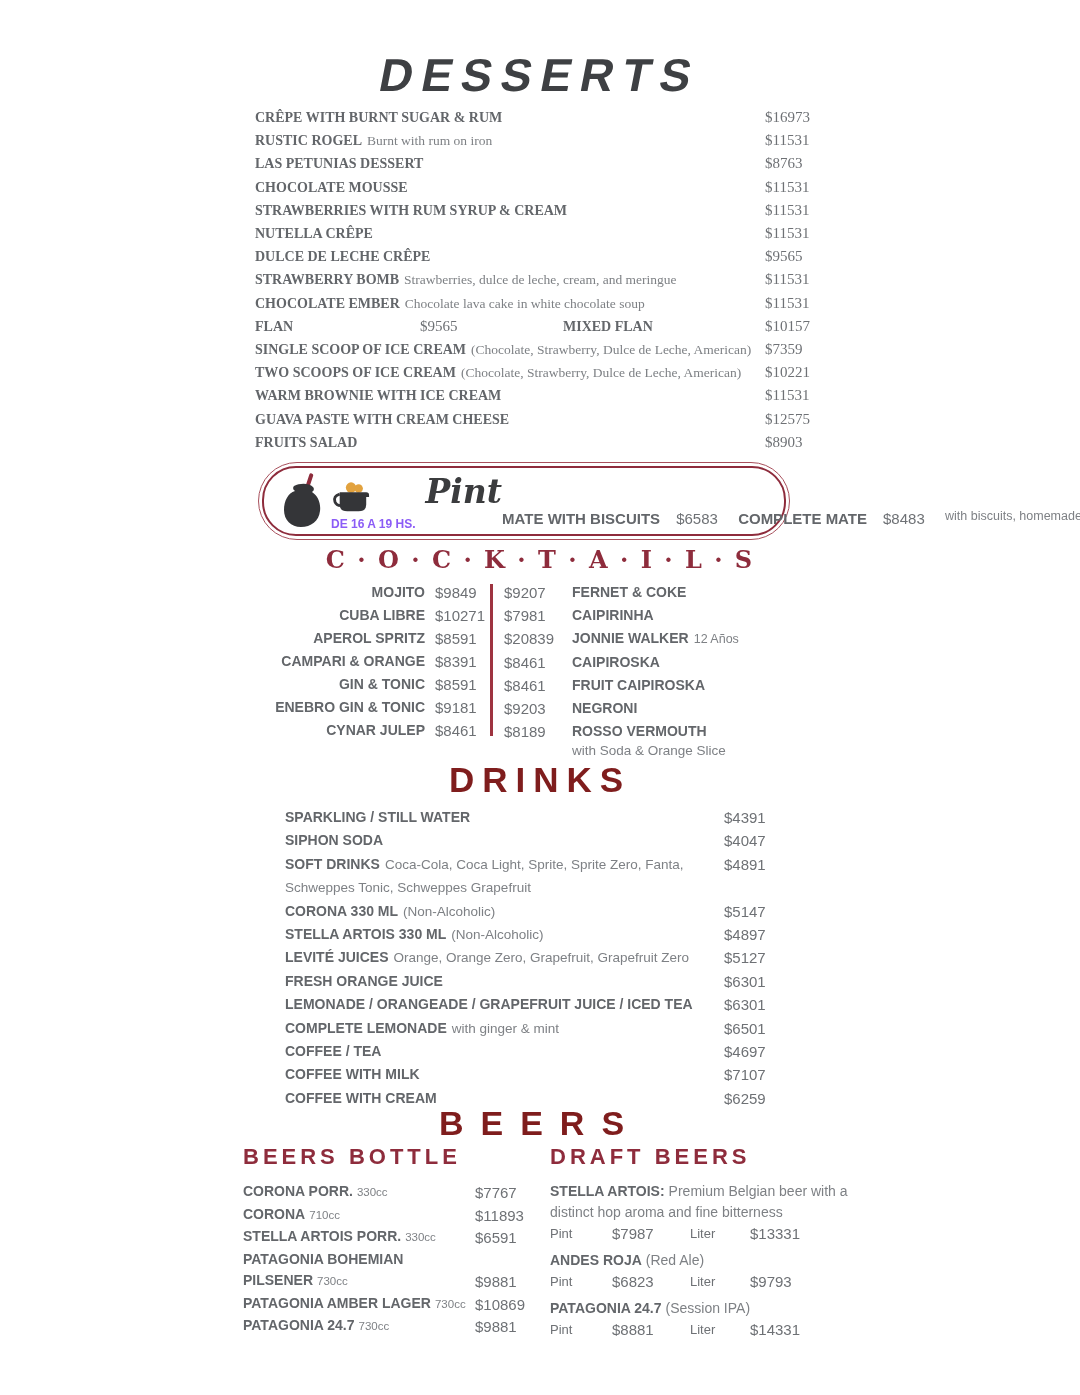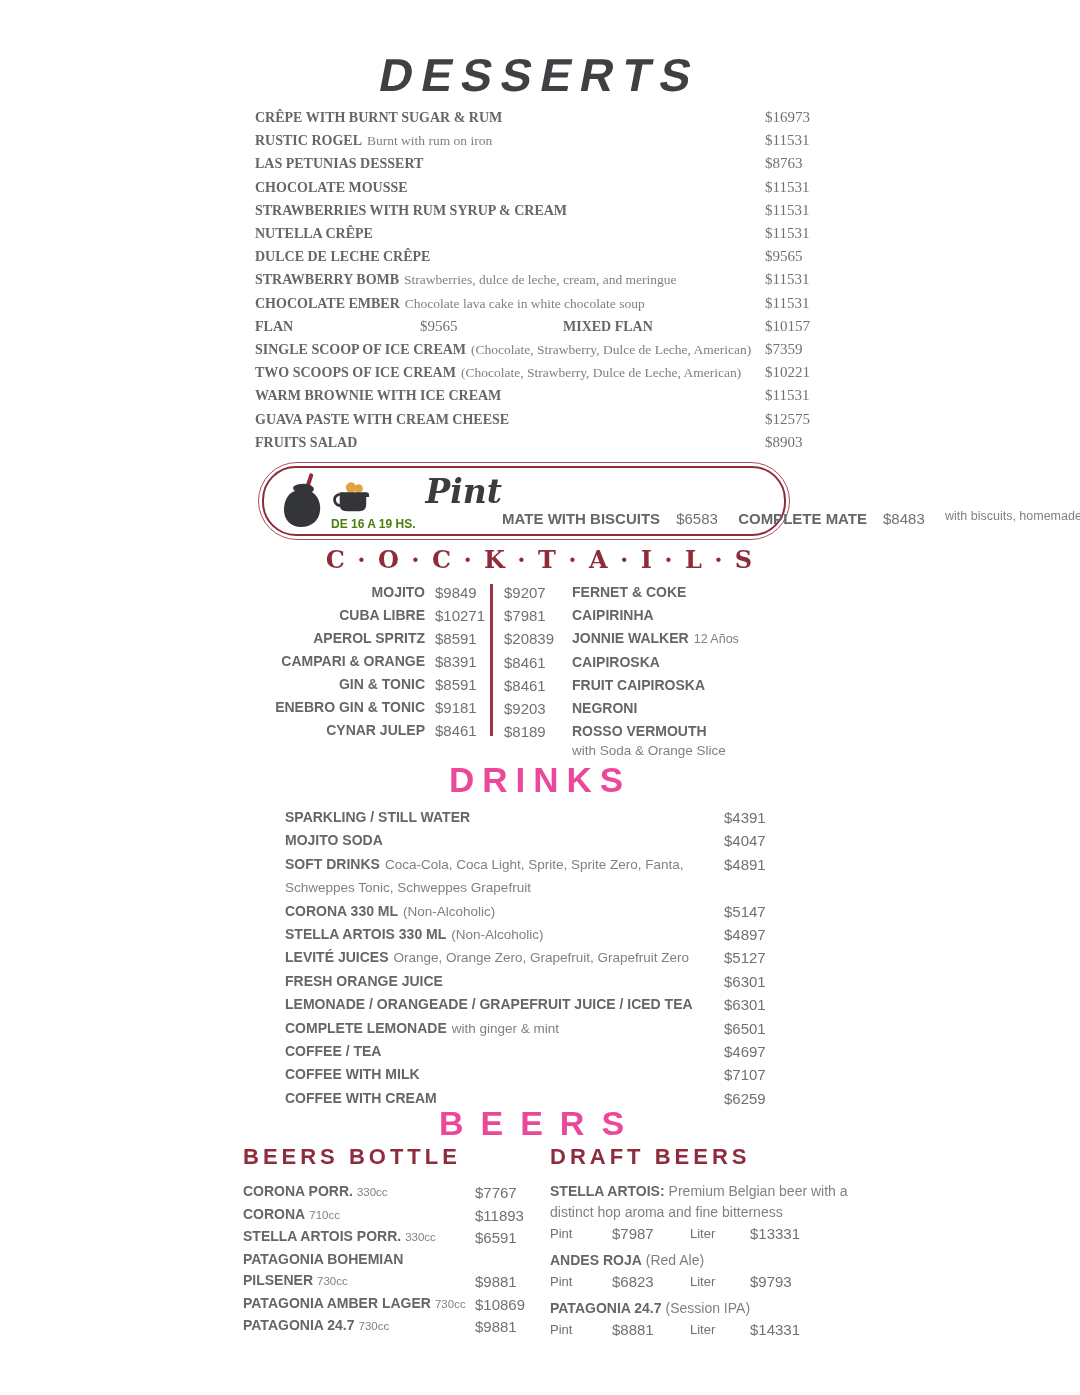--- a/index.html
+++ b/index.html
@@ -4,21 +4,21 @@
 <style>
   html,body{margin:0;padding:0;background:#ffffff;}
   .page{position:relative;width:1080px;height:1395px;background:#ffffff;overflow:hidden;
         font-family:"Liberation Sans",sans-serif;}
 
   
   .desserts-title{position:absolute;top:48px;left:0;width:100%;text-align:center;
     font-size:46px;font-weight:bold;color:#3e4043;letter-spacing:9px;
     transform:skewX(-11deg);}
   .big-head{position:absolute;left:0;width:100%;text-align:center;font-weight:bold;
-    color:#ec4899;}
+    color:#7f1d1d;}
   .drinks-title{top:760px;font-size:35px;letter-spacing:8px;}
   .beers-title{top:1104px;font-size:34px;letter-spacing:17px;}
   .cock-title{position:absolute;top:545px;left:0;width:100%;text-align:center;
     font-family:"DejaVu Serif",serif;font-weight:bold;font-size:24px;color:#8e2c3c;
     letter-spacing:2px;}
   .col-head{font-size:22px;font-weight:bold;color:#8e2c3c;letter-spacing:4px;margin-bottom:11px;}
 
   
   .nm{font-weight:bold;color:#63666a;}
   .ds{font-weight:normal;color:#7e8185;margin-left:5px;}
@@ -33,21 +33,21 @@
   .flan-row .fl-price{width:143px;color:#6e7175;font-size:15px;}
   .flan-row .fl-name2{flex:1;}
 
   
   .mate-box{position:absolute;left:258px;top:462px;width:532px;height:78px;
     border:1px solid #a8505c;border-radius:39px;padding:3px;box-sizing:border-box;}
   .mate-inner{height:100%;border:2px solid #8e2c3c;border-radius:34px;display:flex;
     align-items:center;padding:0 20px 0 16px;box-sizing:border-box;}
   .mate-left{display:flex;align-items:center;}
   .mate-mid{display:flex;flex-direction:column;align-items:flex-start;margin-left:5px;margin-top:8px;}
-  .mate-hours{font-size:12px;font-weight:bold;color:#4d7c0f;margin-top:1px;white-space:nowrap;}
+  .mate-hours{font-size:12px;font-weight:bold;color:#8b5cf6;margin-top:1px;white-space:nowrap;}
   .mate-script{font-family:"DejaVu Serif",serif;font-style:italic;font-weight:bold;
     font-size:33px;color:#3b3c3e;margin-left:10px;margin-top:-20px;}
   .mate-right{margin-left:auto;display:flex;flex-direction:row;margin-top:36px;}
   .m-row{display:flex;justify-content:flex-end;line-height:20px;}
   .m-name{font-weight:bold;font-size:15px;color:#63666a;white-space:nowrap;}
   .m-price{width:62px;margin-left:16px;font-size:15px;color:#6e7175;}
   .m-note{font-size:12.5px;color:#7e8185;text-align:center;line-height:15px;margin-right:48px;white-space:nowrap;}
 
   
   .cock{position:absolute;left:270px;top:581px;width:560px;}
@@ -293,21 +293,21 @@
 
   <div class="big-head drinks-title">DRINKS</div>
   <div class="drinks-list">
 
       <div class="dr-row">
         <div class="dr-name"><span class="nm">SPARKLING / STILL WATER</span></div>
         <div class="dr-price">$4391</div>
       </div>
 
       <div class="dr-row">
-        <div class="dr-name"><span class="nm">MOJITO SODA</span></div>
+        <div class="dr-name"><span class="nm">SIPHON SODA</span></div>
         <div class="dr-price">$4047</div>
       </div>
 
       <div class="dr-row">
         <div class="dr-name"><span class="nm">SOFT DRINKS</span><span class="ds">Coca-Cola, Coca Light, Sprite, Sprite Zero, Fanta, Schweppes Tonic, Schweppes Grapefruit</span></div>
         <div class="dr-price">$4891</div>
       </div>
 
       <div class="dr-row">
         <div class="dr-name"><span class="nm">CORONA 330 ML</span><span class="ds">(Non-Alcoholic)</span></div>

